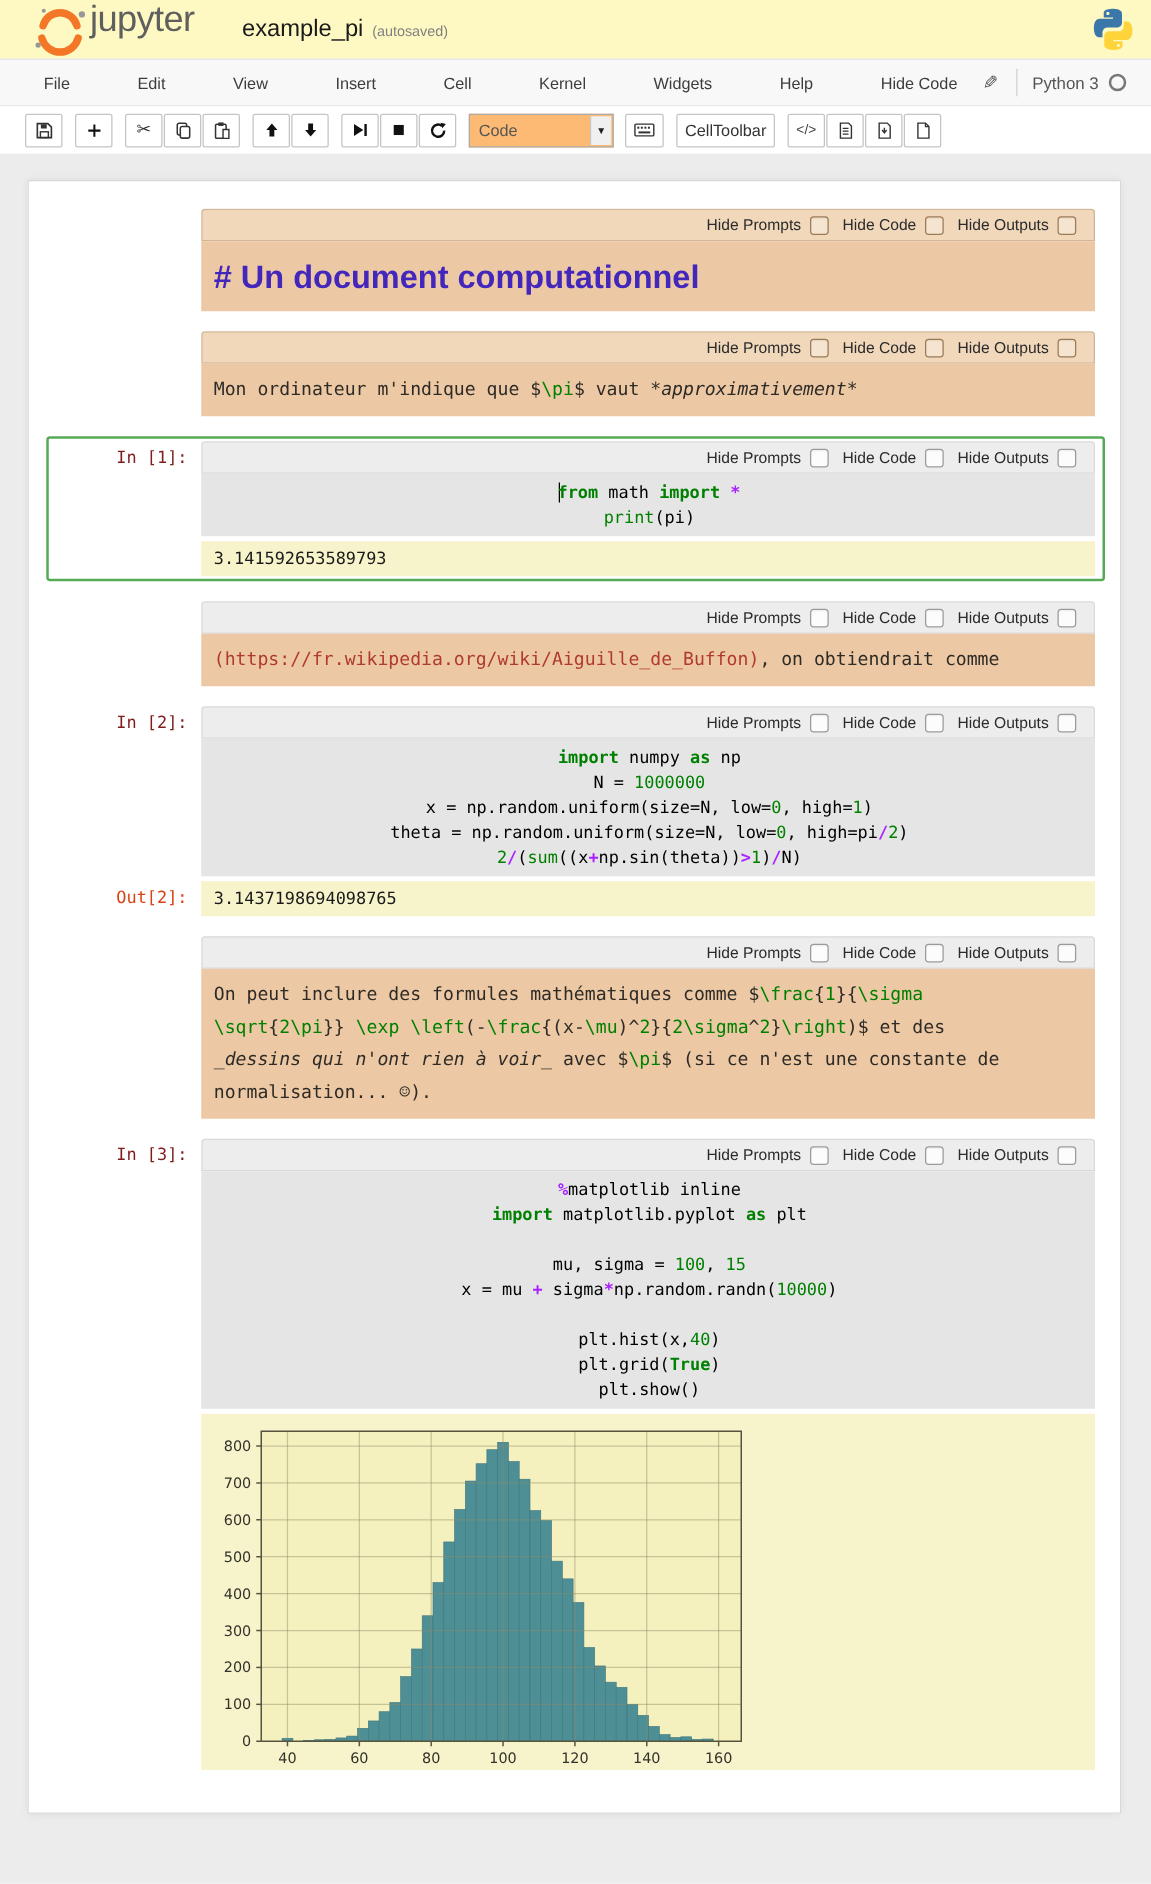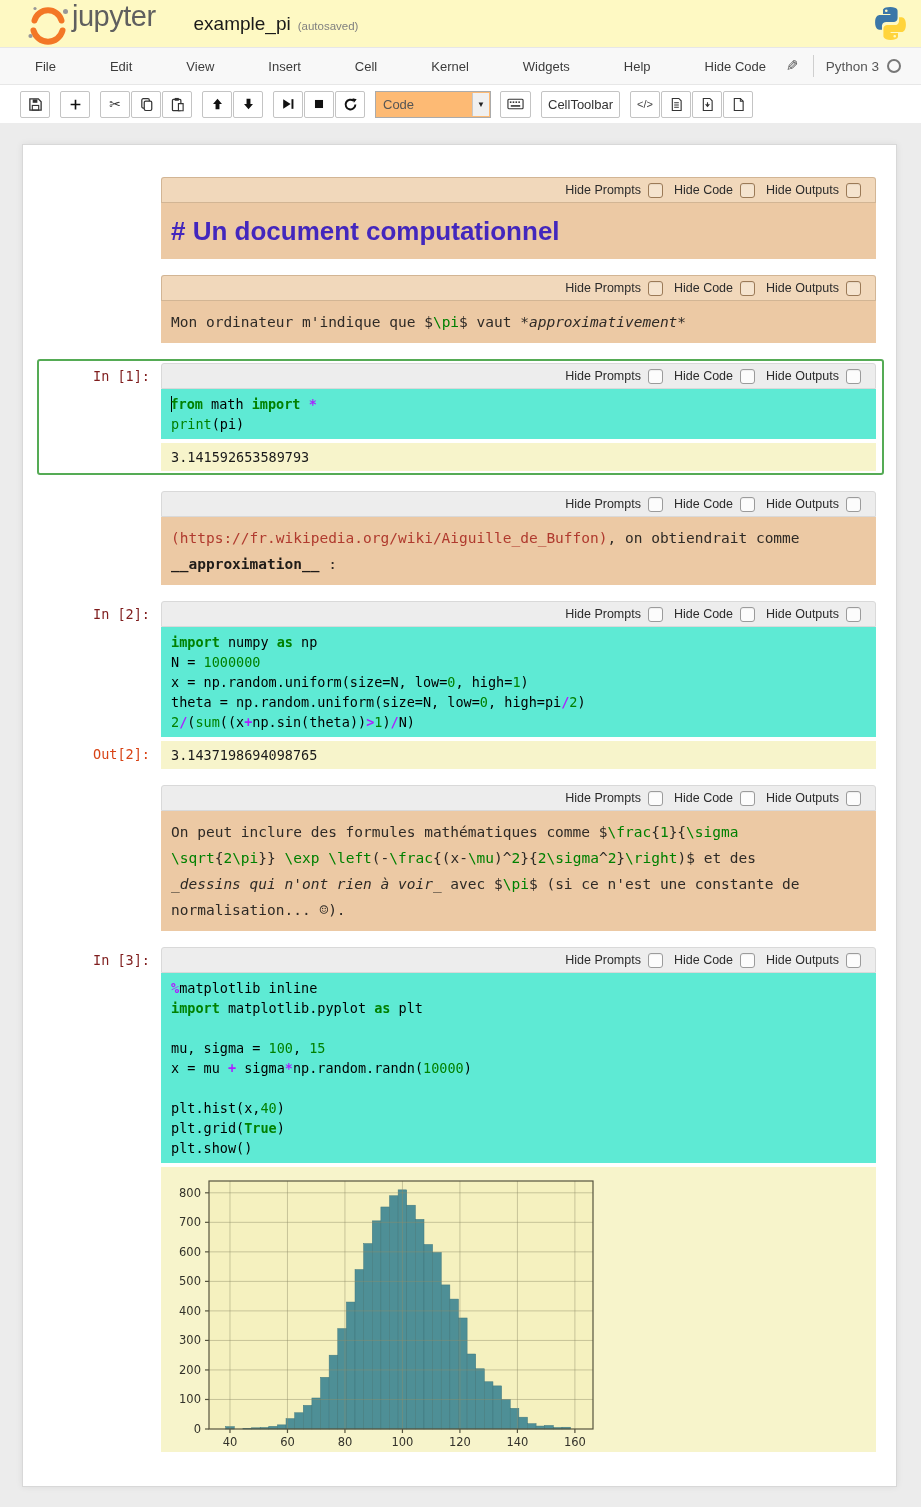--- a/index.html
+++ b/index.html
@@ -39,41 +39,41 @@
   #cell-type .dd { position:absolute; right:1px; top:1px; bottom:1px; width:17px; background:#f0f0f0;
                    border-left:1px solid #c8c8c8; display:flex; align-items:center; justify-content:center;
                    font-size:8px; color:#222; }
   .glyph { font-family:"DejaVu Sans", sans-serif; }
 
   
   #main { background:#ececec; padding:20px 0 10px; }
   #notebook { margin-left:22px; width:875px; background:#fff; border:1px solid #d8d8d8;
               box-shadow:0 0 7px rgba(0,0,0,.07); padding:22px 20px 18px 0; }
 
-  .cell { display:block; margin-bottom:16px;margin-top:10px; }
+  .cell { display:block; margin-bottom:16px; }
   .cell.selected { border:2px solid #55ab55; border-radius:3px; margin-left:14px; margin-right:-8px; padding:2px 6px 2px 0; }
   .cellrow { display:flex; }
   .prompt-col { width:138px; flex-shrink:0; text-align:right; padding-right:11px;
                 font-family:"DejaVu Sans Mono", monospace; font-size:13.5px; }
   .selected .prompt-col { width:122px; }
   .in-prompt { color:#7f1d1d; padding-top:5px; }
   .out-prompt { color:#d84315; padding-top:5px; }
   .cell-main { flex:1; min-width:0; }
 
   
   .ctb { height:26px; display:flex; justify-content:flex-end; align-items:center; gap:7px; padding-right:10px;
          font-size:12.5px; color:#2b2b2b; background:#ededed; border:1px solid #d9d9d9; border-radius:3px 3px 0 0; }
   .ctb.tan { background:#f1d8bb; border-color:rgba(140,100,60,.30); }
   .ctb-box { width:15px; height:15px; border:1px solid #9b9b9b; background:#fcfcfc; border-radius:3px; cursor:pointer;
              box-shadow:inset 0 1px 1px rgba(0,0,0,.06); margin-right:4px; }
   .ctb.tan .ctb-box { background:rgba(255,255,255,.30); border-color:#9b7a57; }
 
   
   .src { font-family:"DejaVu Sans Mono", monospace; white-space:pre; overflow:hidden; }
-  .src.code { background:#5eead4; font-size:13.5px; line-height:20px; padding:5px 8px 5px 10px; color:#000; }
+  .src.code { background:#e5e5e5; font-size:13.5px; line-height:20px; padding:5px 8px 5px 10px; color:#000;text-align:center; }
   .src.md   { background:#ecc9a4; font-size:14.5px; line-height:26px; padding:8px 8px 8px 10px; color:#2e2a26; }
   .tk-kw  { color:#008000; font-weight:bold; }
   .tk-num { color:#008000; }
   .tk-op  { color:#aa22ff; font-weight:bold; }
   .tk-bi  { color:#008000; }
   .tk-tex { color:#008000; }
   .tk-em  { font-style:italic; }
   .tk-strong { font-weight:bold; color:#1f1b18; }
   .tk-link { color:#3b3bd0; text-decoration:underline; }
   .tk-url  { color:#b03a2e; }
@@ -305,21 +305,21 @@
           <div class="prompt-col"></div>
           <div class="cell-main">
             <div class="ctb">
               <span class="ctb-lbl">Hide Prompts</span>
               <span class="ctb-box"></span>
               <span class="ctb-lbl">Hide Code</span>
               <span class="ctb-box"></span>
               <span class="ctb-lbl">Hide Outputs</span>
               <span class="ctb-box"></span>
             </div>
-            <div class="src md"><div><span class="tk-url">(https://fr.wikipedia.org/wiki/Aiguille_de_Buffon)</span><span>, on obtiendrait comme</span></div><div><span class="tk-strong">__approximation__</span><span> :</span></div></div>
+            <div class="src md"><div><span class="tk-url">(https://fr.wikipedia.org/wiki/Aiguille_de_Buffon)</span><span>, on obtiendrait comme</span></div></div>
           </div>
         </div>
       </div>
       <div class="cell">
         <div class="cellrow">
           <div class="prompt-col">
             <div class="in-prompt">In [2]:</div>
           </div>
           <div class="cell-main">
             <div class="ctb">

